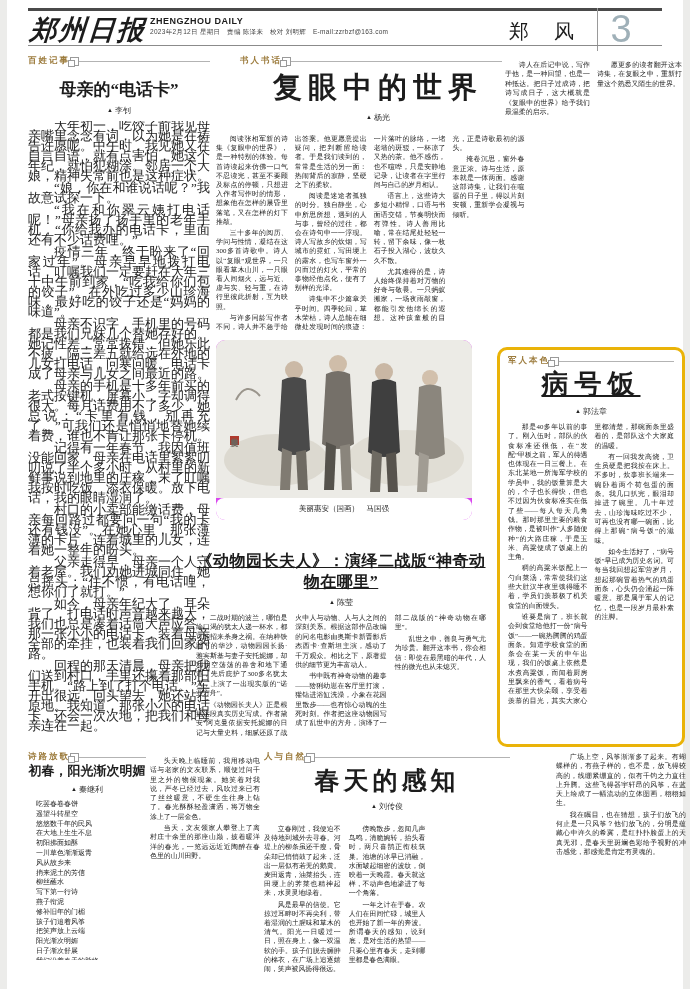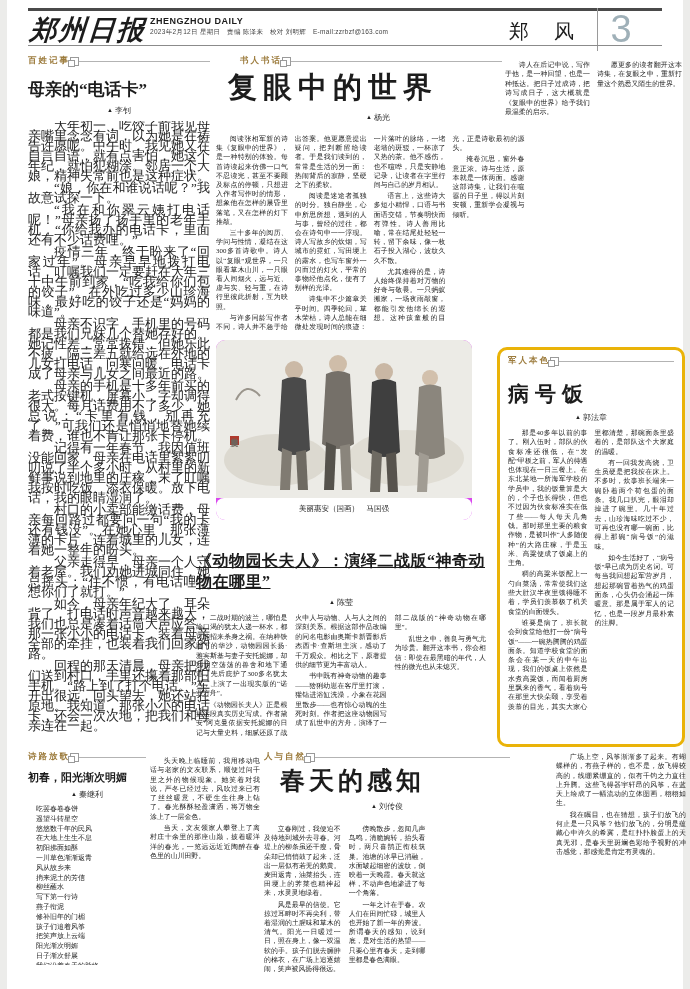--- a/index.html
+++ b/index.html
@@ -23,21 +23,21 @@
 
   
   .sec-head{display:flex;align-items:center;height:10px;}
   .sec-label{font-size:8.5px;font-weight:bold;color:#9c7b3c;letter-spacing:2px;white-space:nowrap;}
   .sec-icon{width:7px;height:7px;border:1px solid #9a9a9a;background:#fff;position:relative;flex:0 0 auto;}
   .sec-icon::after{content:"";position:absolute;left:-3px;top:2px;width:5px;height:5px;
                    border:1px solid #9a9a9a;background:#fff;}
   .sec-line{flex:1;height:1px;background:#b3b3b3;}
 
   
-  .headline{font-weight:700;}
+  .headline{font-weight:700;text-align:center;}
   .byline{text-align:center;font-size:8px;color:#333;margin:4px 0 5px;}
   .byline .mark{font-size:6px;vertical-align:1px;color:#222;}
   .body-text{font-size:6.9px;line-height:9.4px;color:#222;text-align:justify;word-break:break-all;overflow:hidden;}
   .body-text p{margin:0 0 2px;text-indent:2em;}
   .cols2{column-count:2;column-gap:7px;column-fill:auto;}
   .cols3{column-count:3;column-gap:8px;column-fill:auto;}
   .cols6{column-count:6;column-gap:7px;column-fill:auto;}
 
   
   #left-art{position:absolute;left:28px;top:56px;width:182px;height:692px;}
@@ -55,25 +55,25 @@
   #image-block svg{position:absolute;left:0;top:0;}
   .caption{position:absolute;left:0;right:0;bottom:0;height:22px;background:#fff;
            border-radius:8px 8px 0 0;text-align:center;font-size:7.5px;line-height:22px;color:#222;}
 
   #book-art{position:absolute;left:196px;top:542px;width:290px;height:206px;}
   #book-art .headline{font-size:16px;margin-top:9px;letter-spacing:.5px;text-decoration:underline;}
   #book-art .body-text{height:128px;}
 
   #right-box{position:absolute;left:497px;top:347px;width:188px;height:400px;
              border:3px solid #eab308;border-radius:10px;box-sizing:border-box;padding:6px 8px;}
-  #right-box .headline{font-size:21px;letter-spacing:6px;margin-top:14px;}
+  #right-box .headline{font-size:27px;letter-spacing:6px;margin-top:0;text-decoration:underline;}
   #right-box .body-text{height:292px;line-height:9.3px;}
 
   #poem-art{position:absolute;left:28px;top:752px;width:118px;height:237px;}
-  #poem-art .headline{font-size:11px;white-space:nowrap;margin-top:8px;letter-spacing:0;}
+  #poem-art .headline{font-size:13px;white-space:nowrap;letter-spacing:0;}
   .poem-lines{font-size:7px;line-height:9.8px;color:#222;padding-left:8px;overflow:hidden;height:160px;}
   .poem-lines p{margin:0;}
 
   #nat-colA{position:absolute;left:150px;top:756px;width:110px;height:233px;line-height:9.3px;}
   #nat-head{position:absolute;left:264px;top:752px;width:246px;}
   #nat-title{position:absolute;left:280px;top:764px;width:214px;}
   #nat-title .headline{font-size:25px;letter-spacing:4px;font-weight:600;}
   #nat-body{position:absolute;left:264px;top:824px;width:246px;height:165px;line-height:9.2px;}
   #nat-colE{position:absolute;left:556px;top:752px;width:130px;height:237px;line-height:9.3px;}
 </style>

